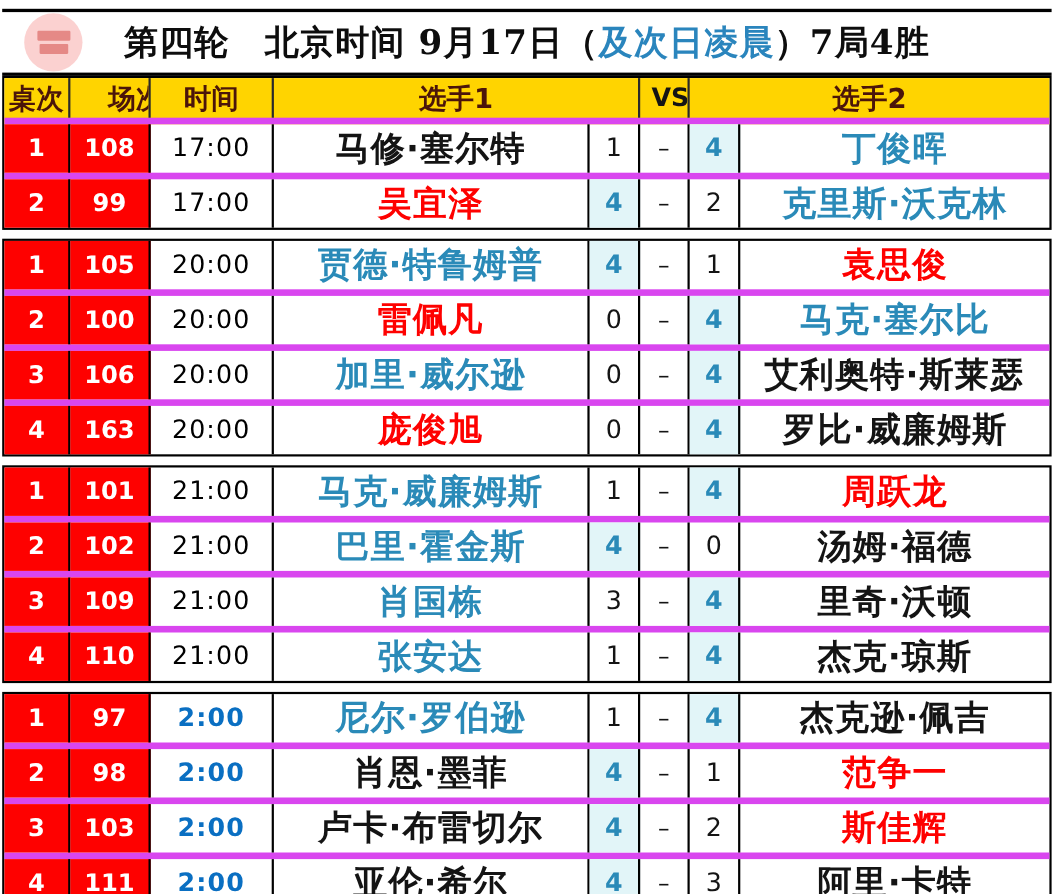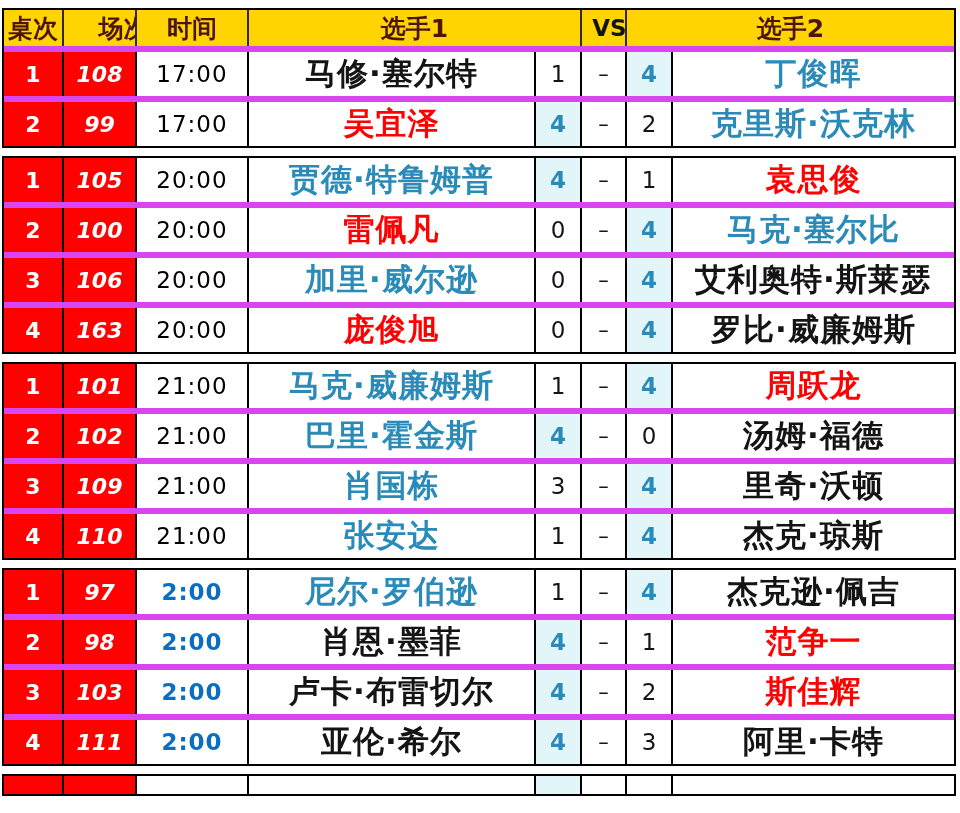--- a/index.html
+++ b/index.html
@@ -38,21 +38,21 @@
   .row:last-child{border-bottom:none;}
   .cell{
     box-sizing:border-box;border-right:2px solid #000;
     display:flex;align-items:center;justify-content:center;
     overflow:hidden;white-space:nowrap;
   }
   .cell:last-child{border-right:none;}
 
   
   .c-table{width:60px;}
-  .c-match{width:73px;font-style:italic;}
+  .c-match{width:73px;}
   .c-time{width:112px;}
   .c-p1{width:287px;}
   .c-score{width:46px;}
   .c-dash{width:45px;}
   .c-p2{flex:1;}
   .h-table{width:60px;}
   .h-match{width:73px;padding-left:48px;}
   .h-time{width:112px;}
   .h-p1{width:333px;}
   .h-vs{width:45px;padding-left:12px;}
@@ -80,20 +80,27 @@
   .c-dash{font-size:21px;color:#141414;}
 
   
   .block.partial{height:18px;overflow:hidden;}
 </style>
 </head>
 <body>
 
 <div class="sheet">
 
+  <div class="title-band">
+    <div class="seal">
+      <div class="bar bar1"></div>
+      <div class="bar bar2"></div>
+    </div>
+    <div class="title"><span>第四轮　北京时间 9月17日（</span><span class="hl">及次日凌晨</span><span>）7局4胜</span></div>
+  </div>
 
   <div class="block">
     <div class="row head">
       <div class="cell h-table">桌次</div>
       <div class="cell h-match">场次</div>
       <div class="cell h-time">时间</div>
       <div class="cell h-p1">选手1</div>
       <div class="cell h-vs">VS</div>
       <div class="cell h-p2">选手2</div>
     </div>

